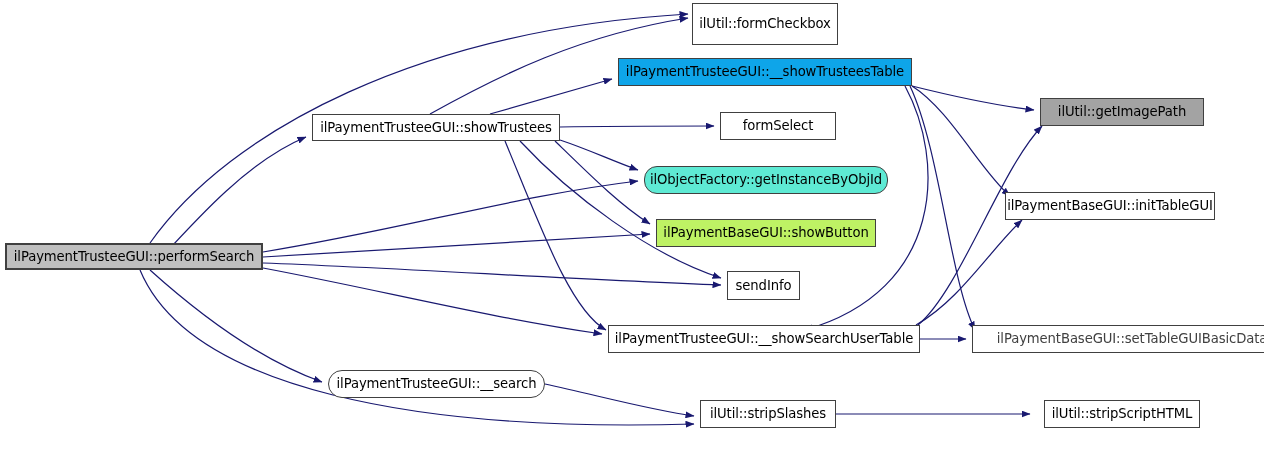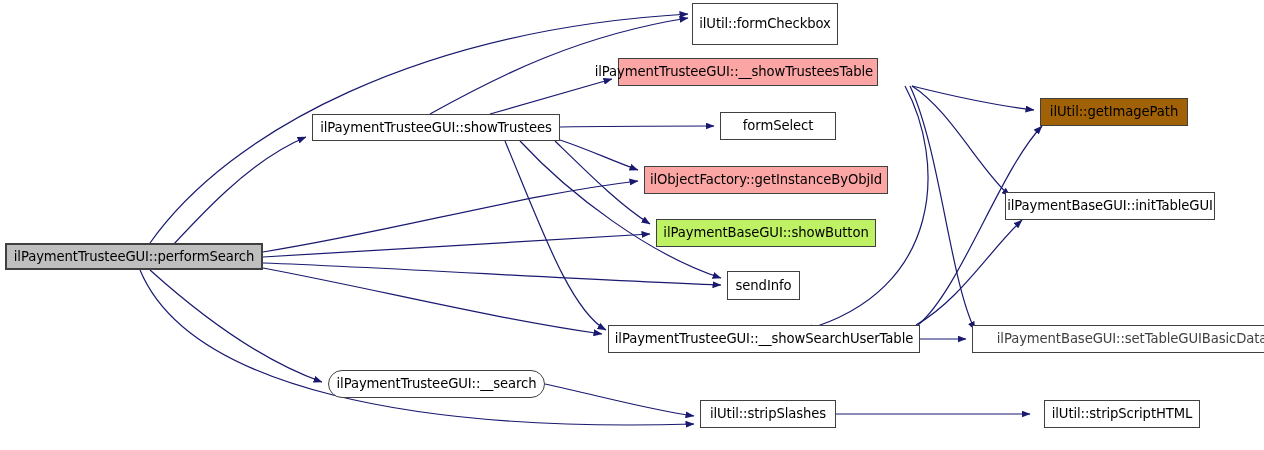--- a/index.html
+++ b/index.html
@@ -89,45 +89,45 @@
   <div id="node-layer">
       <div class="node root" style="left: 5px; top: 243px; width: 258px; height: 27px; border-color: rgb(64, 64, 64); background: rgb(191, 191, 191); color: rgb(0, 0, 0);">
         <span class="node-label">ilPaymentTrusteeGUI::performSearch</span>
       </div>
       <div class="node" style="left: 312px; top: 114px; width: 248px; height: 27px; border-color: rgb(64, 64, 64); background: rgb(255, 255, 255); color: rgb(0, 0, 0);">
         <span class="node-label">ilPaymentTrusteeGUI::showTrustees</span>
       </div>
       <div class="node" style="left: 692px; top: 3px; width: 146px; height: 42px; border-color: rgb(64, 64, 64); background: rgb(255, 255, 255); color: rgb(0, 0, 0);">
         <span class="node-label">ilUtil::formCheckbox</span>
       </div>
-      <div class="node" style="left: 618px; top: 58px; width: 260px; height: 28px; border-color: rgb(64, 64, 64); background: #fca5a5; color: rgb(0, 0, 0); justify-content: flex-end;">
+      <div class="node" style="left: 618px; top: 58px; width: 294px; height: 28px; border-color: rgb(64, 64, 64); background: #0ea5e9; color: rgb(0, 0, 0);">
         <span class="node-label">ilPaymentTrusteeGUI::__showTrusteesTable</span>
       </div>
       <div class="node" style="left: 720px; top: 112px; width: 116px; height: 28px; border-color: rgb(64, 64, 64); background: rgb(255, 255, 255); color: rgb(0, 0, 0);">
         <span class="node-label">formSelect</span>
       </div>
-      <div class="node" style="left: 644px; top: 166px; width: 244px; height: 28px; border-color: rgb(64, 64, 64); background: #fca5a5; color: rgb(0, 0, 0);">
+      <div class="node" style="left: 644px; top: 166px; width: 244px; height: 28px; border-color: rgb(64, 64, 64); background: #5eead4; color: rgb(0, 0, 0); border-radius: 13px;">
         <span class="node-label">ilObjectFactory::getInstanceByObjId</span>
       </div>
       <div class="node" style="left: 656px; top: 219px; width: 220px; height: 28px; border-color: rgb(64, 64, 64); background: #bef264; color: rgb(0, 0, 0);">
         <span class="node-label">ilPaymentBaseGUI::showButton</span>
       </div>
       <div class="node" style="left: 727px; top: 271px; width: 73px; height: 29px; border-color: rgb(64, 64, 64); background: rgb(255, 255, 255); color: rgb(0, 0, 0);">
         <span class="node-label">sendInfo</span>
       </div>
       <div class="node" style="left: 608px; top: 325px; width: 312px; height: 28px; border-color: rgb(64, 64, 64); background: rgb(255, 255, 255); color: rgb(0, 0, 0);">
         <span class="node-label">ilPaymentTrusteeGUI::__showSearchUserTable</span>
       </div>
       <div class="node" style="left: 328px; top: 370px; width: 217px; height: 28px; border-color: rgb(64, 64, 64); background: rgb(255, 255, 255); color: rgb(0, 0, 0); border-radius: 14px;">
         <span class="node-label">ilPaymentTrusteeGUI::__search</span>
       </div>
       <div class="node" style="left: 700px; top: 400px; width: 136px; height: 28px; border-color: rgb(64, 64, 64); background: rgb(255, 255, 255); color: rgb(0, 0, 0);">
         <span class="node-label">ilUtil::stripSlashes</span>
       </div>
-      <div class="node" style="left: 1040px; top: 98px; width: 148px; height: 28px; border-color: rgb(64, 64, 64); background: #a16207; color: rgb(0, 0, 0);">
+      <div class="node" style="left: 1040px; top: 98px; width: 164px; height: 28px; border-color: rgb(64, 64, 64); background: #a3a3a3; color: rgb(0, 0, 0);">
         <span class="node-label">ilUtil::getImagePath</span>
       </div>
       <div class="node" style="left: 1005px; top: 192px; width: 210px; height: 28px; border-color: rgb(64, 64, 64); background: rgb(255, 255, 255); color: rgb(0, 0, 0);">
         <span class="node-label">ilPaymentBaseGUI::initTableGUI</span>
       </div>
       <div class="node" style="left: 972px; top: 325px; width: 320px; height: 28px; border-color: rgb(64, 64, 64); background: rgb(255, 255, 255); color: #404040;">
         <span class="node-label">ilPaymentBaseGUI::setTableGUIBasicData</span>
       </div>
       <div class="node" style="left: 1036px; top: 400px; width: 156px; height: 28px; border-color: rgb(64, 64, 64); background: rgb(255, 255, 255); color: rgb(0, 0, 0); margin-left: 8px;">
         <span class="node-label">ilUtil::stripScriptHTML</span>

